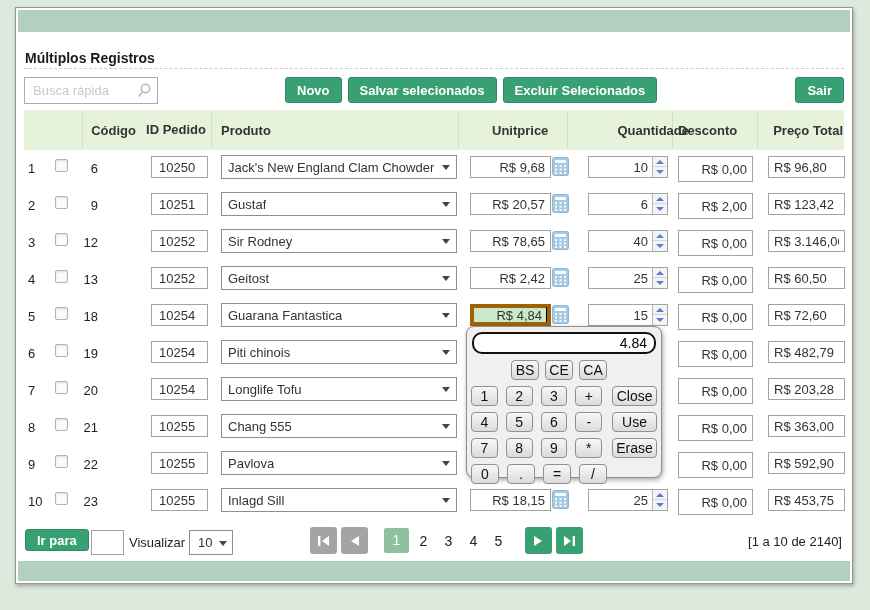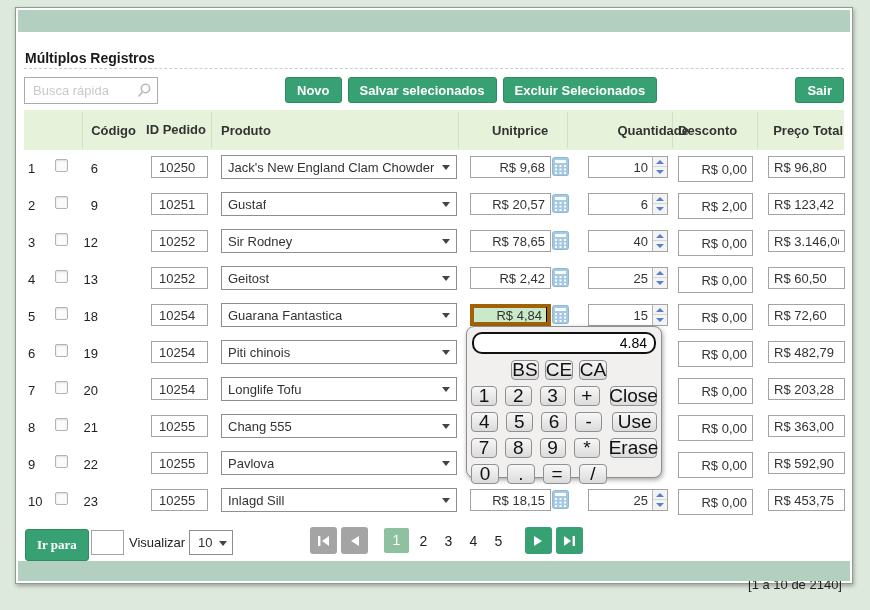--- a/index.html
+++ b/index.html
@@ -97,39 +97,39 @@
   }
   .calc-display {
     height:22px; border:2px solid #111; border-radius:10px; background:#fff;
     text-align:right; font-size:14px; color:#000; padding:1px 7px 0 7px; margin:0 1px 6px 1px;
   }
   .calc-row { display:flex; gap:8px; margin-bottom:6px; align-items:center; }
   .calc-row.top { margin-left:40px; gap:6px; }
   .key {
     width:28px; height:20px; display:flex; align-items:center; justify-content:center;
     background-image:linear-gradient(#f7f7f7,#dbdbdb); border:1px solid #909090; border-radius:4px;
-    font-size:19px; color:#111; cursor:default;
+    font-size:14px; color:#111; cursor:default;
   }
   .key.wide { width:47px; margin-left:2px; }
 
   
-  .goto-btn { position:absolute; left:9px; top:521px; height:32px;font-family:Liberation Serif, serif; }
+  .goto-btn { position:absolute; left:9px; top:521px; height:22px; }
   .goto-input { position:absolute; left:75px; top:522px; width:33px; height:25px; border:1px solid #a3a3a3; font-size:13px; padding:0 4px; font-family:inherit; }
   .view-label { position:absolute; left:113px; top:527px; color:#222; }
   .view-select { position:absolute; left:173px; top:522px; width:44px; height:25px; border:1px solid #8e8e8e; background:#fff; display:flex; align-items:center; }
   .view-select .sel-text { padding-left:8px; }
   .view-select .sel-arrow { right:5px; top:10px; }
   .pager { position:absolute; left:294px; top:519px; display:flex; align-items:center; gap:4px; }
   .pbtn { width:27px; height:27px; border-radius:3px; display:flex; align-items:center; justify-content:center; }
   .pbtn.gray { background:#a4a4a4; }
   .pbtn.green { background:#38a173; }
   .pgap { width:8px; }
   .pnum { width:21px; text-align:center; font-size:14px; color:#222; cursor:default; }
   .pnum.active { width:25px; height:25px; line-height:25px; background:#8fc1a1; color:#fff; border-radius:2px; }
-  .range-info { position:absolute; right:10px; top:526px; color:#222;margin-top:43px; }
+  .range-info { position:absolute; right:10px; top:526px; color:#222; }
 </style>
 </head>
 <body>
 
 <div class="panel">
   <div class="greenbar topbar"></div>
 
   <div class="page-title">Múltiplos Registros</div>
   <div class="dashed"></div>
 

